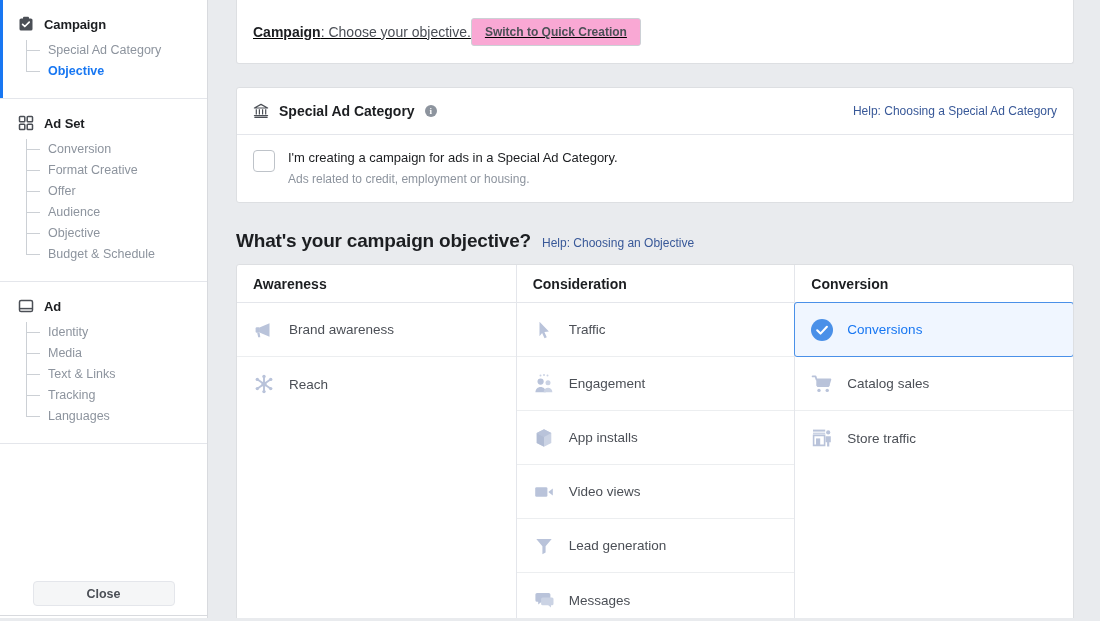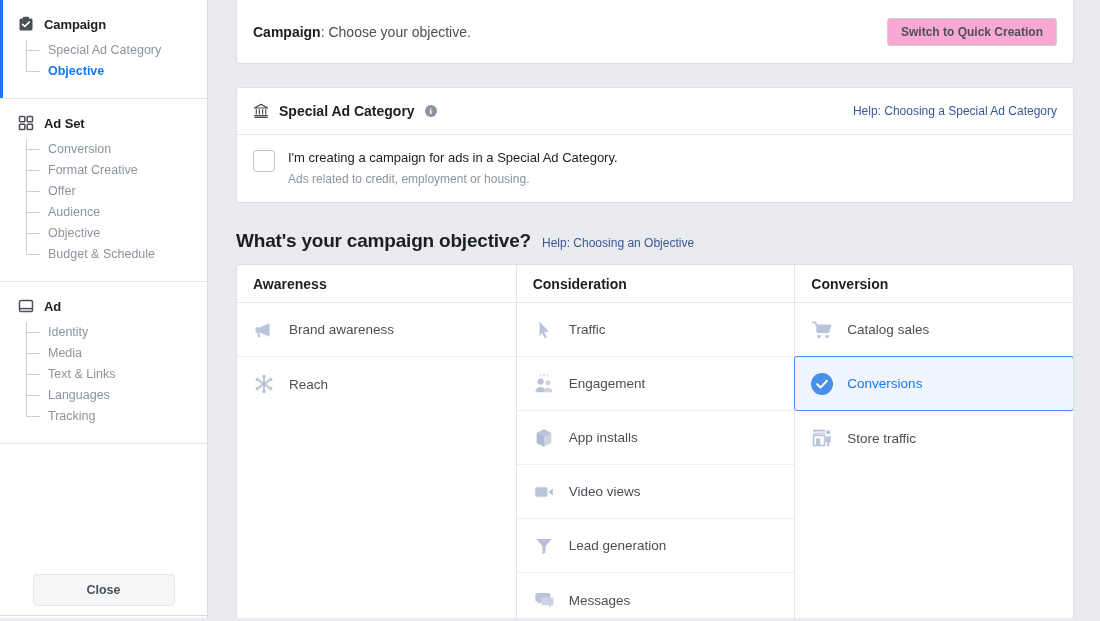--- a/index.html
+++ b/index.html
@@ -53,21 +53,21 @@
   .sub-item:last-child::before { height: 11px; }
   .sub-item::after {
     content: ""; position: absolute; left: 0; top: 10px;
     width: 14px; height: 1px; background: #ccd0d5;
   }
   .close-wrap {
     position: absolute; left: 0; bottom: 12px;
     width: 207px; display: flex; justify-content: center;
   }
   .close-btn {
-    width: 142px; height: 32px;
+    width: 142px; height: 25px;
     background: #f5f6f7;
     border: 1px solid #e4e6eb;
     border-radius: 4px;
     font-family: "Liberation Sans", sans-serif;
     font-size: 12.5px; font-weight: bold; color: #4b4f56;
     cursor: pointer;
   }
   .sb-bottom-edge {
     position: absolute; left: 0; bottom: 0; width: 208px; height: 3px;
     background: #fff; border-top: 1px solid #d8dade;
@@ -80,22 +80,22 @@
   }
   .card {
     background: #fff;
     border: 1px solid #dddfe2;
     border-radius: 3px;
   }
 
   
   .hdr-card { position: relative; height: 64px; border-top: none; border-radius: 0 0 3px 3px; }
   .hdr-row {
-    display: flex; align-items: center; justify-content: space-between;
-    height: 100%; padding: 0 16px 0 16px;
+    display: flex; align-items: center; 
+    height: 100%; padding: 0 16px 0 16px; text-decoration: underline;
   }
   .hdr-text { font-size: 14px; color: #4b4f56; }
   .hdr-text b { color: #1c1e21; font-weight: bold; }
   .quick-btn {
     background: #f9a8d4; border: 1px solid #ccd0d5; border-radius: 3px;
     height: 28px; padding: 0 13px;
     font-family: "Liberation Sans", sans-serif;
     font-size: 12px; font-weight: bold; color: #4b4f56;
     cursor: pointer;
   }
@@ -237,22 +237,22 @@
             <rect x="1.5" y="2.5" width="13" height="11" rx="1.6" fill="none" stroke="#4b4f56" stroke-width="1.5"></rect>
             <path d="M1.5 10.6h13" stroke="#4b4f56" stroke-width="1.5"></path>
           </svg>
         </span>
         <span class="sec-title">Ad</span>
       </div>
       <div class="sub-list">
         <div class="sub-item">Identity</div>
         <div class="sub-item">Media</div>
         <div class="sub-item">Text &amp; Links</div>
+        <div class="sub-item">Tracking</div>
         <div class="sub-item">Languages</div>
-        <div class="sub-item">Tracking</div>
       </div>
     </div>
 
     <div class="nav-section" style="border-top:1px solid #e4e6eb;height:130px;"></div>
 
     <div class="close-wrap">
       <button class="close-btn">Close</button>
     </div>
     <div class="sb-bottom-edge"></div>
   </div>
@@ -397,39 +397,39 @@
               <path d="M9.6 8.6h9.4a1.5 1.5 0 011.5 1.5v4.6a1.5 1.5 0 01-1.5 1.5h-1v2.4l-2.8-2.4H9.6a1.5 1.5 0 01-1.5-1.5v-4.6a1.5 1.5 0 011.5-1.5z" fill="#cbd3e4"></path>
             </svg>
           </span>
           <span class="obj-label">Messages</span>
         </div>
       </div>
 
       <div class="obj-col">
         <div class="obj-col-head">Conversion</div>
 
+        <div class="obj-item selected">
+          <span class="check-circle">
+            <svg viewBox="0 0 22 22" width="22" height="22">
+              <path d="M6.2 11.3l3.3 3.3 6.4-6.8" stroke="#fff" stroke-width="2.1" fill="none" stroke-linecap="round" stroke-linejoin="round"></path>
+            </svg>
+          </span>
+          <span class="obj-label">Conversions</span>
+        </div>
+
         <div class="obj-item">
           <span class="obj-icon">
             <svg viewBox="0 0 22 22" width="22" height="22">
               <path d="M1.6 3.4h2.9l1 3.1h13.9l-2 6.6H6.7" stroke="#b9c3da" stroke-width="1.8" fill="none" stroke-linecap="round" stroke-linejoin="round"></path>
               <rect x="5.3" y="6.4" width="13.2" height="6.5" fill="#b9c3da"></rect>
               <circle cx="8" cy="17.4" r="1.7" fill="#b9c3da"></circle>
               <circle cx="16.2" cy="17.4" r="1.7" fill="#b9c3da"></circle>
             </svg>
           </span>
           <span class="obj-label">Catalog sales</span>
-        </div>
-
-        <div class="obj-item selected">
-          <span class="check-circle">
-            <svg viewBox="0 0 22 22" width="22" height="22">
-              <path d="M6.2 11.3l3.3 3.3 6.4-6.8" stroke="#fff" stroke-width="2.1" fill="none" stroke-linecap="round" stroke-linejoin="round"></path>
-            </svg>
-          </span>
-          <span class="obj-label">Conversions</span>
         </div>
 
         <div class="obj-item">
           <span class="obj-icon">
             <svg viewBox="0 0 22 22" width="22" height="22">
               <rect x="2" y="2.6" width="12.2" height="2" fill="#b9c3da"></rect>
               <rect x="2" y="5.6" width="12.2" height="1.6" fill="#cbd3e4"></rect>
               <path d="M2.6 8.4h11v10h-11z" fill="none" stroke="#b9c3da" stroke-width="1.6"></path>
               <rect x="5" y="11.4" width="4.2" height="7" fill="#b9c3da"></rect>
               <circle cx="17.2" cy="5.4" r="2.1" fill="#b9c3da"></circle>

